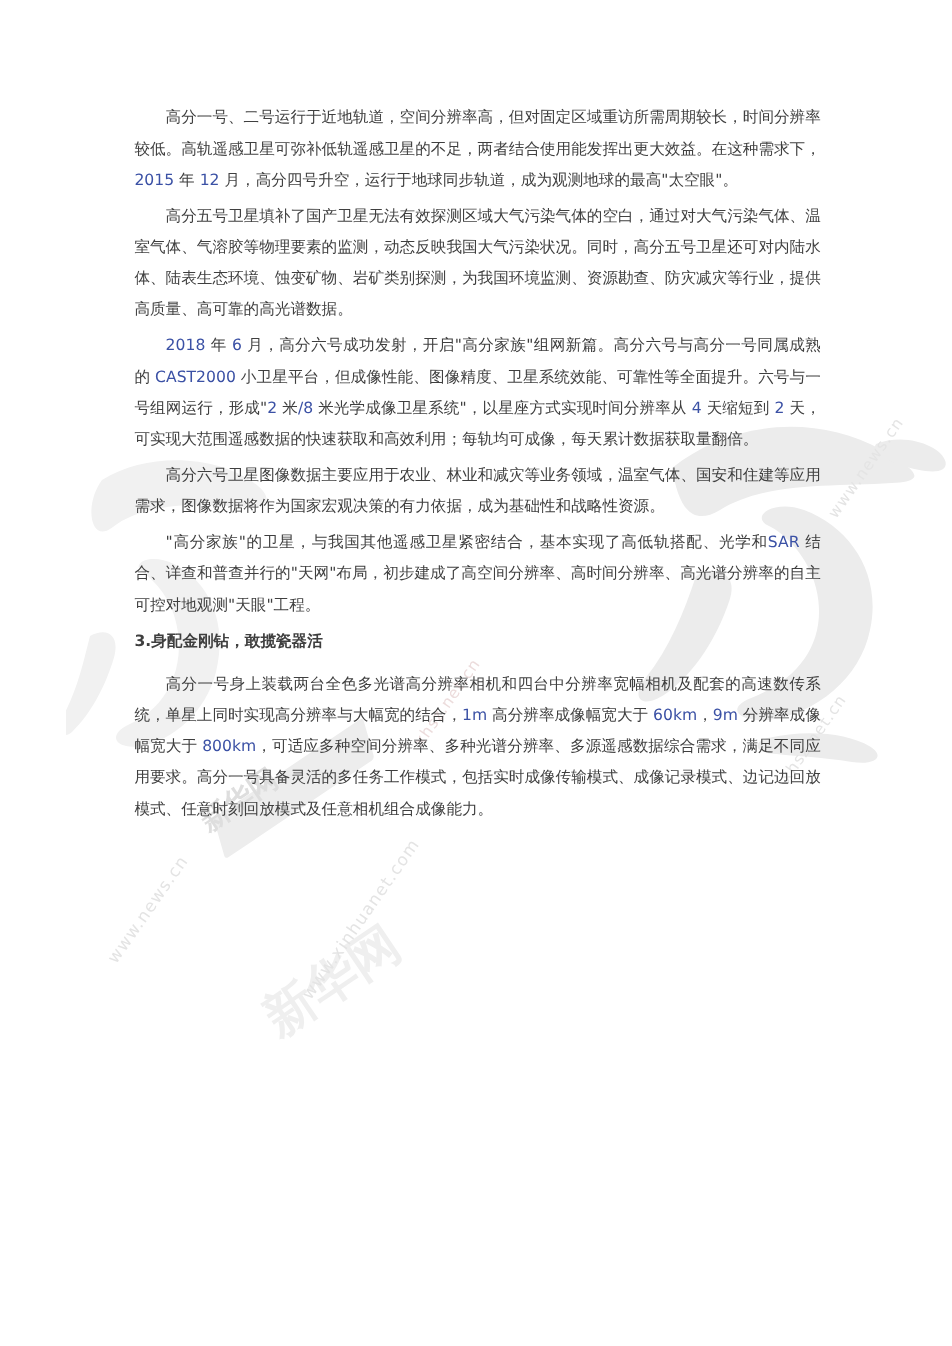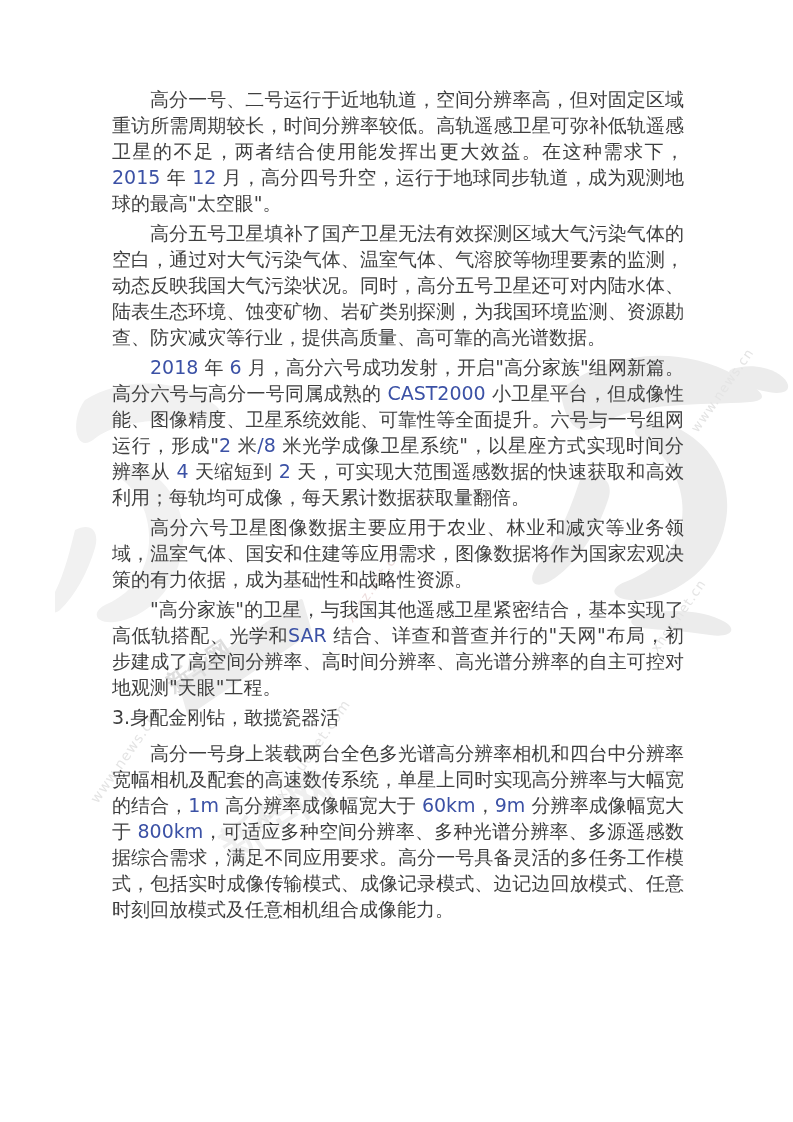--- a/index.html
+++ b/index.html
@@ -45,30 +45,30 @@
   
   .content {
     position: relative;
     z-index: 1;
     padding: 86px 109px 0 112px;
     box-sizing: border-box;
     width: 793px;
   }
   .content p {
     margin: 0 0 4px 0;
-    font-size: 19px;
+    font-size: 13px;
     line-height: 26px;
     color: #3f3f3f;
     text-align: justify;
   }
   .content p.body { text-indent: 2em; }
   .content p.heading {
     text-indent: 0;
     margin: 0 0 10px 0;
-    font-weight: normal;
+    font-weight: bold;
   }
   .content .latin { color: #3b51a5; }
 </style>
 </head>
 <body>
 
 <div class="page">
 
   <div class="wm-layer">
 

